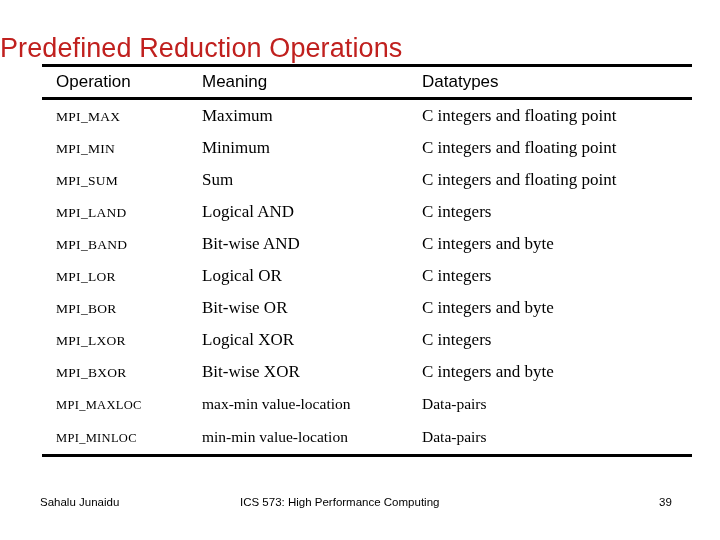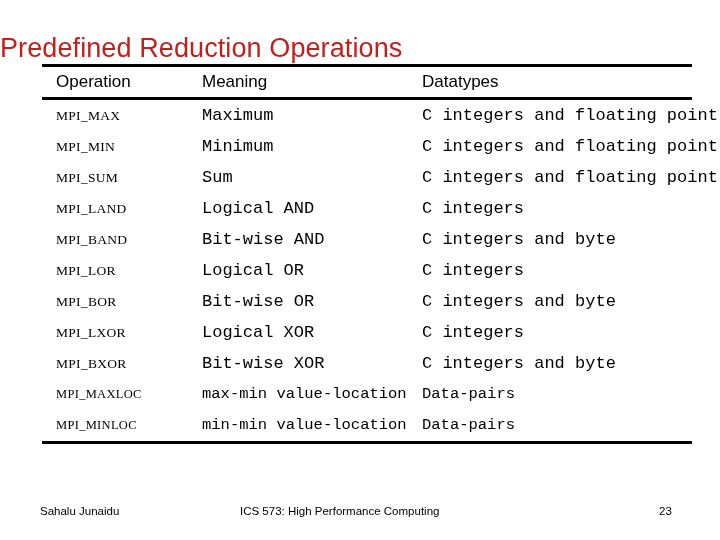--- a/index.html
+++ b/index.html
@@ -98,41 +98,40 @@
     white-space: nowrap;
   }
 
   td.op-cell {
     font-family: Liberation Serif, serif;
     font-size: 13.5px;
     letter-spacing: 0.3px;
   }
   td.mean-cell,
   td.type-cell {
-    font-family: Liberation Mono, monospace;
+    font-family: Liberation Serif, serif;
     font-size: 17px;
   }
 
   
   tr.row-compact td.mean-cell,
   tr.row-compact td.type-cell {
     font-size: 15.5px;
   }
   tr.row-compact td.op-cell {
     font-size: 12.5px;
   }
 
   
   .footer {
     position: absolute;
     left: 0;
     top: 494px;
     width: 720px;
     height: 20px;
-    margin-top: 9px;
   }
   .footer span {
     position: absolute;
     font-family: "Liberation Sans", sans-serif;
     font-size: 11.5px;
     color: #000000;
     white-space: nowrap;
     line-height: 16px;
   }
   .footer-author { left: 40px;  top: 0; }
@@ -232,16 +231,16 @@
       </tbody>
     </table>
 
     <div class="rule rule-bottom"></div>
 
   </div>
 
   <div class="footer">
     <span class="footer-author">Sahalu Junaidu</span>
     <span class="footer-course">ICS 573: High Performance Computing</span>
-    <span class="footer-page">23</span>
+    <span class="footer-page">39</span>
   </div>
 
 </div>
 
 </body></html>

